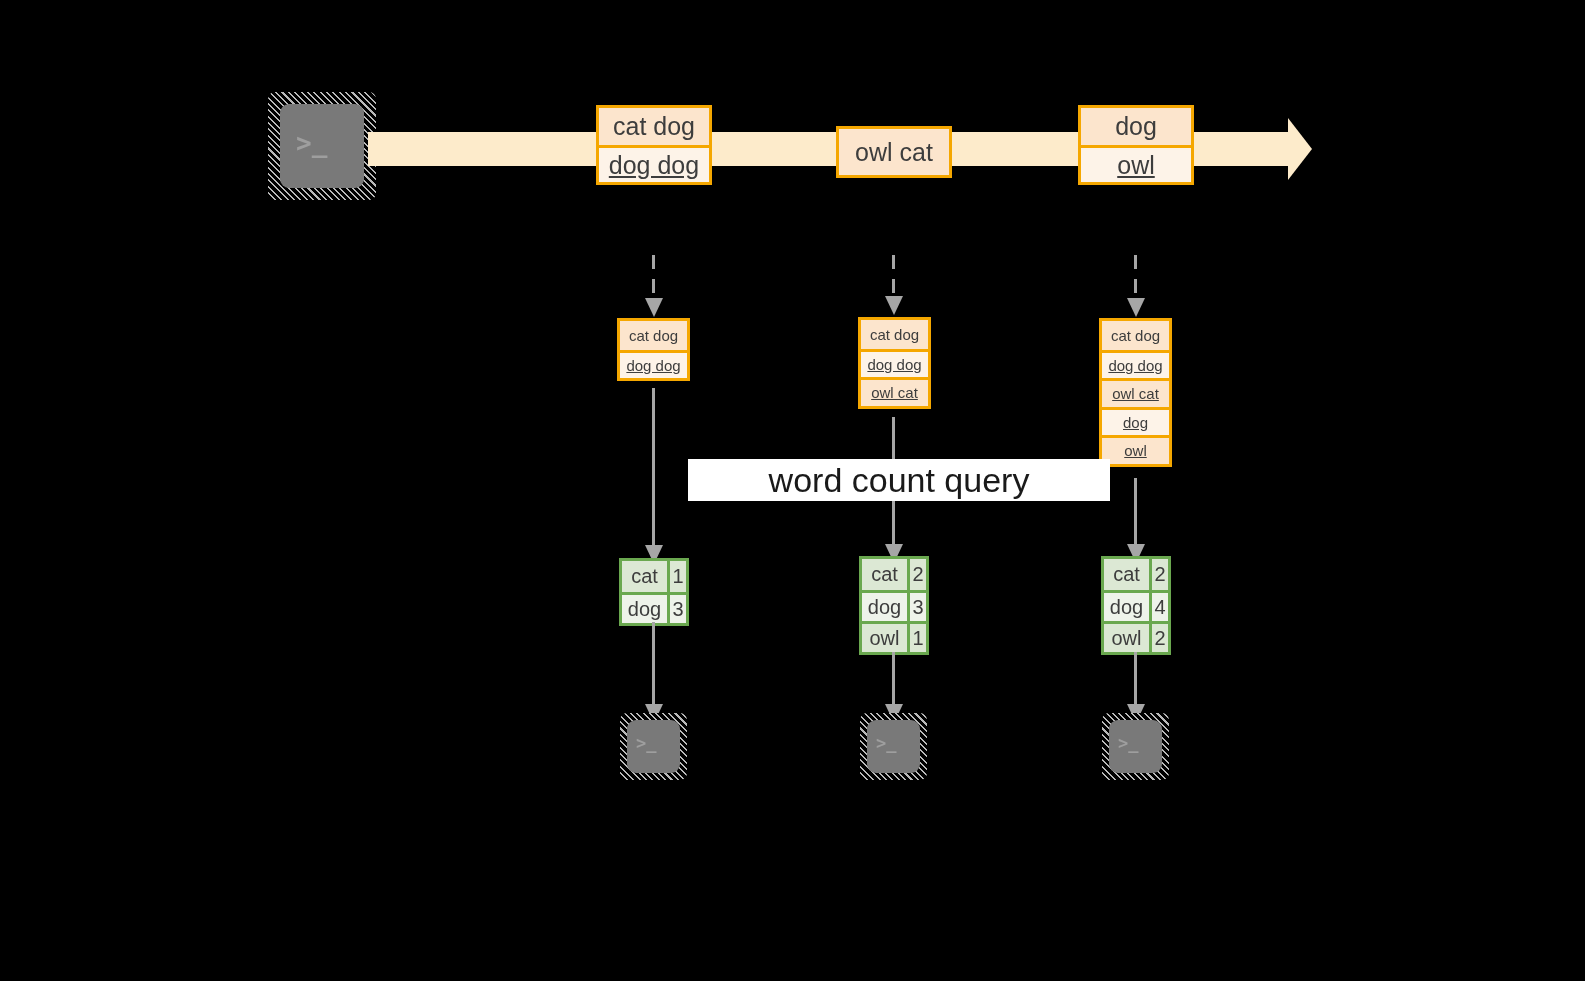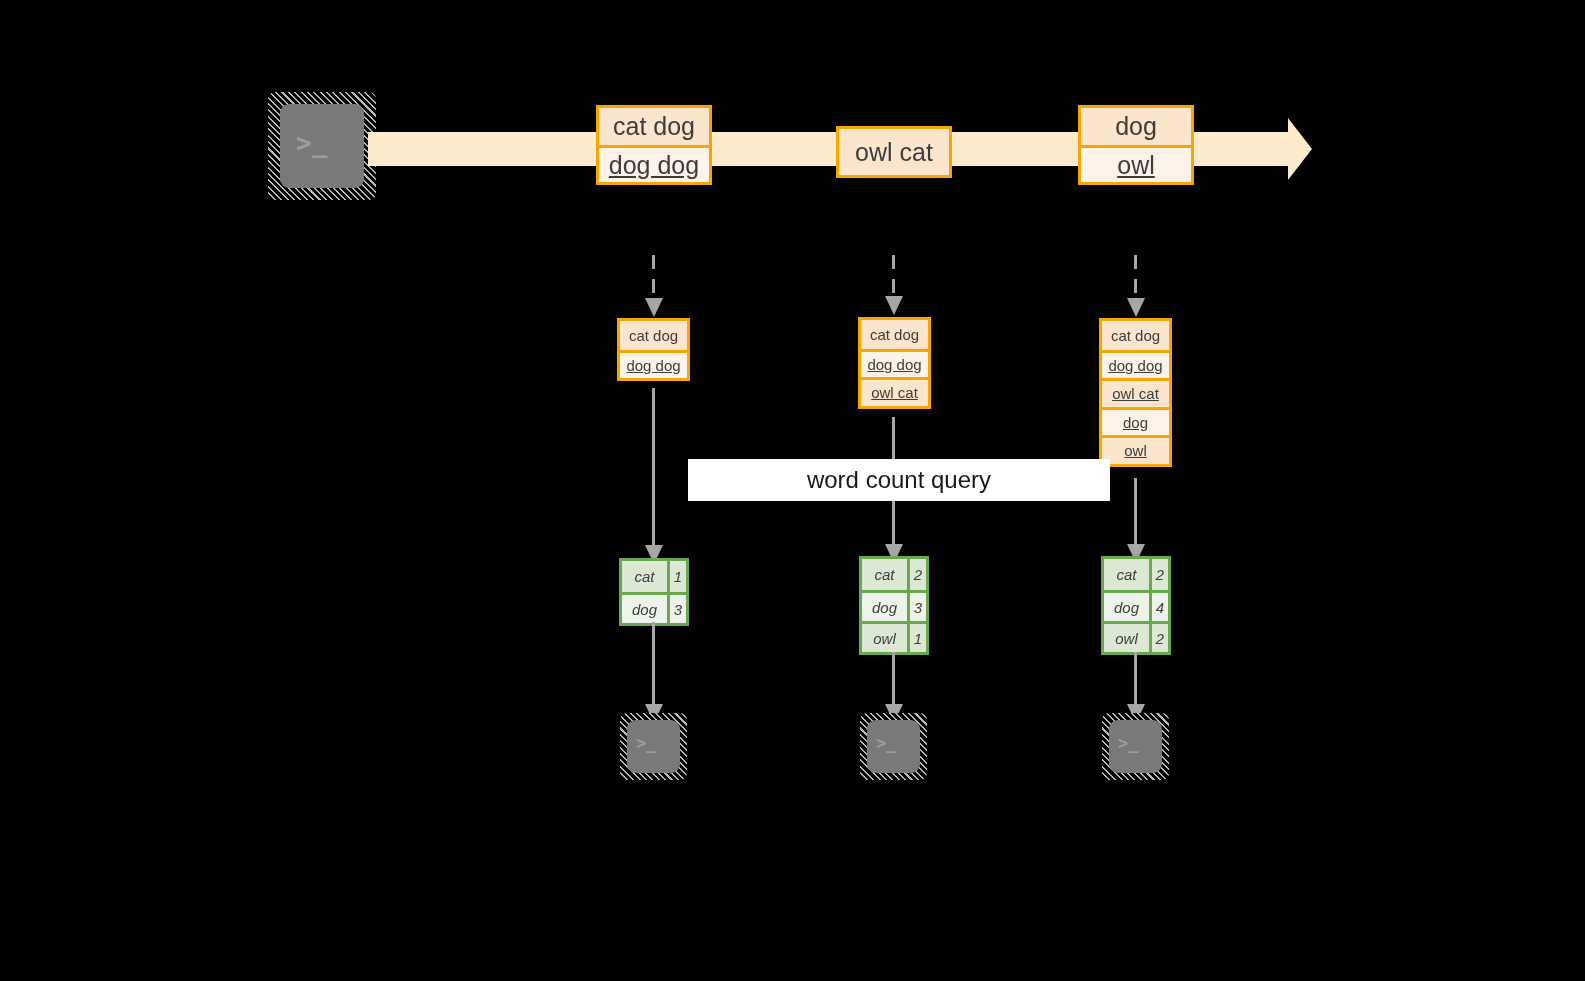--- a/index.html
+++ b/index.html
@@ -96,23 +96,22 @@
     display: flex;
     box-sizing: border-box;
     height: 31px;
   }
   .res-row + .res-row { border-top: 3px solid #6aa84f; }
   .res-word, .res-count {
     box-sizing: border-box;
     display: flex;
     align-items: center;
     justify-content: center;
-    font-size: 15px;
+    font-size: 20px;
     color: #3d3d3d;
-    font-style: italic;
   }
   .res-word { width: 45px; }
   .res-count { width: 19px; border-left: 3px solid #6aa84f; }
   .res-row.shade-a .res-word,
   .res-row.shade-a .res-count { background: #dce8d4; }
   .res-row.shade-b .res-word,
   .res-row.shade-b .res-count { background: #eef3ea; }
 
   
   .conn {
@@ -143,21 +142,21 @@
   }
 
   
   .query-band {
     position: absolute;
     background: #ffffff;
     display: flex;
     align-items: center;
     justify-content: center;
     color: #1a1a1a;
-    font-size: 24px;
+    font-size: 34px;
     white-space: nowrap;
   }
 </style>
 </head>
 <body>
 
 <div id="stage">
 
   <div class="terminal" style="left:268px; top:92px; width:108px; height:108px;">
     <div class="hatch"></div>

